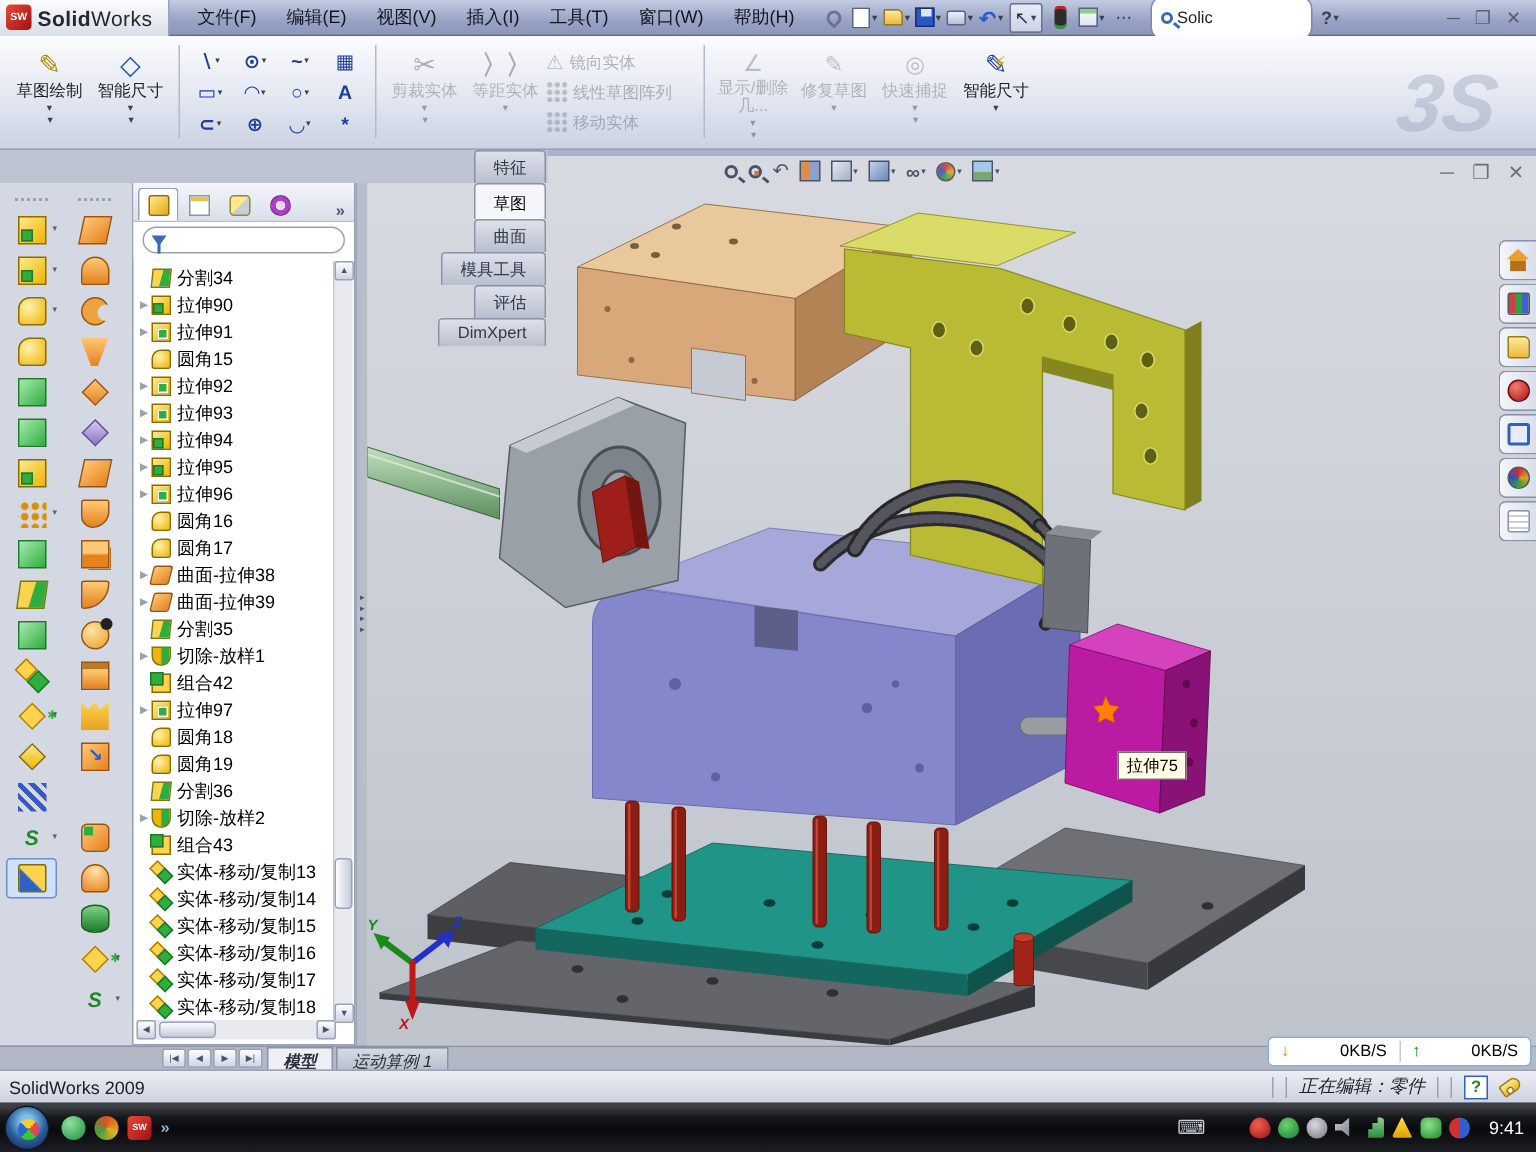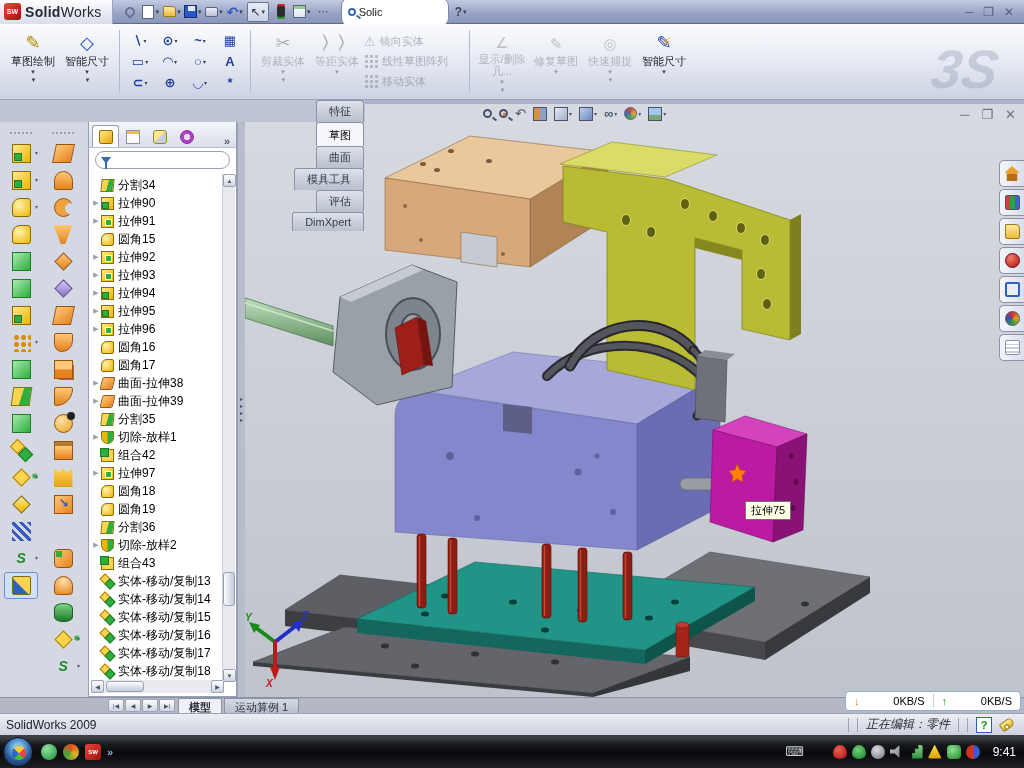--- a/index.html
+++ b/index.html
@@ -217,21 +217,21 @@
   .tp-view { background:#e8eef8; border:2px solid #3060c0; }
   .tp-ball { background:conic-gradient(#d03030,#e0a020,#30a040,#3050c0,#d03030); border-radius:50%; border:1px solid #555; }
   .tp-doc { background:linear-gradient(#fff 0 20%,#c8d0e0 20% 30%,#fff 30% 50%,#c8d0e0 50% 60%,#fff 60% 80%,#c8d0e0 80% 90%,#fff 90%); border:1px solid #8a92a8; }
 
   
   #bottomstrip { position:absolute; left:0; top:697px; width:1024px; height:16px; background:#b3b8c4; border-top:1px solid #8d93a6;
     display:flex; align-items:center; padding-left:108px; }
   .navbtn { width:16px; height:13px; background:linear-gradient(#fdfdfe,#cfd4e2); border:1px solid #9aa2b8; border-radius:2px;
     font-size:6px; color:#4a5068; display:flex; align-items:center; justify-content:center; margin-right:1px; }
   .mtab { height:15px; padding:1px 10px; font-size:11px; color:#2a2e3a; background:linear-gradient(#d6dae4,#b9bfcd);
-    border:1px solid #8a92a8; border-bottom:none; margin-left:2px; white-space:nowrap; }
+    border:1px solid #8a92a8; border-bottom:none; margin-left:2px; white-space:nowrap;font-style:italic; }
   .mtab.act { background:#eef0f5; font-weight:bold; }
 
   
   #statusbar { position:absolute; left:0; top:713px; width:1024px; height:22px;
     background:linear-gradient(#eceef4,#cdd2df); border-top:1px solid #9aa2b8; display:flex; align-items:center; }
   #sbleft { padding-left:6px; color:#1c1e26; font-size:12px; }
   #sbright { margin-left:auto; display:flex; align-items:center; gap:8px; padding-right:10px; }
   .sbsep { width:1px; height:14px; background:#9aa2b8; }
   #sbedit { font-size:12px; color:#1c1e26;font-style:italic; }
   #sbhelp { width:16px; height:16px; background:#fff; border:1px solid #3060c0; color:#1d8a27; font-weight:bold;
@@ -286,20 +286,37 @@
 </head>
 <body>
 
 <div id="screen">
 
   <div id="titlebar">
     <div id="logobox">
       <div class="swcube">SW</div>
       <div id="appname"><b>Solid</b><span>Works</span></div>
     </div>
+    <div id="menubar">
+
+        <span class="menu-item">文件(F)</span>
+
+        <span class="menu-item">编辑(E)</span>
+
+        <span class="menu-item">视图(V)</span>
+
+        <span class="menu-item">插入(I)</span>
+
+        <span class="menu-item">工具(T)</span>
+
+        <span class="menu-item">窗口(W)</span>
+
+        <span class="menu-item">帮助(H)</span>
+
+    </div>
     <div id="stdbar">
       <span class="tbico">
           <span class="ico-pin"></span>
         </span>
       <span class="tbico dd">
           <span class="ico-new"></span>
         </span>
       <span class="tbico dd">
           <span class="ico-open"></span>
         </span>

